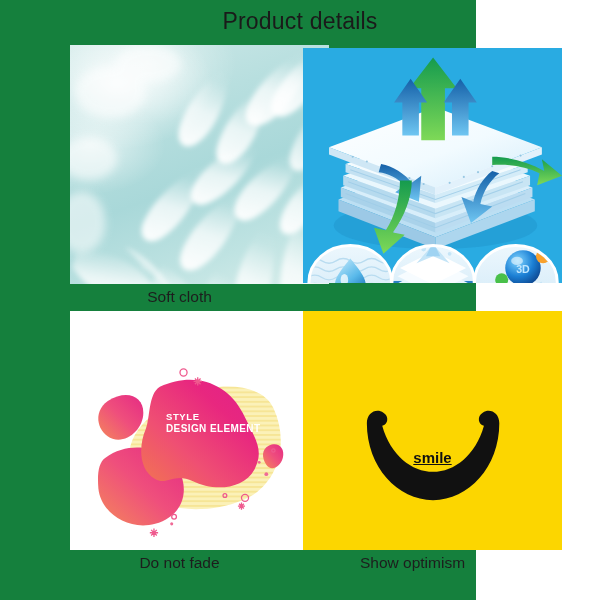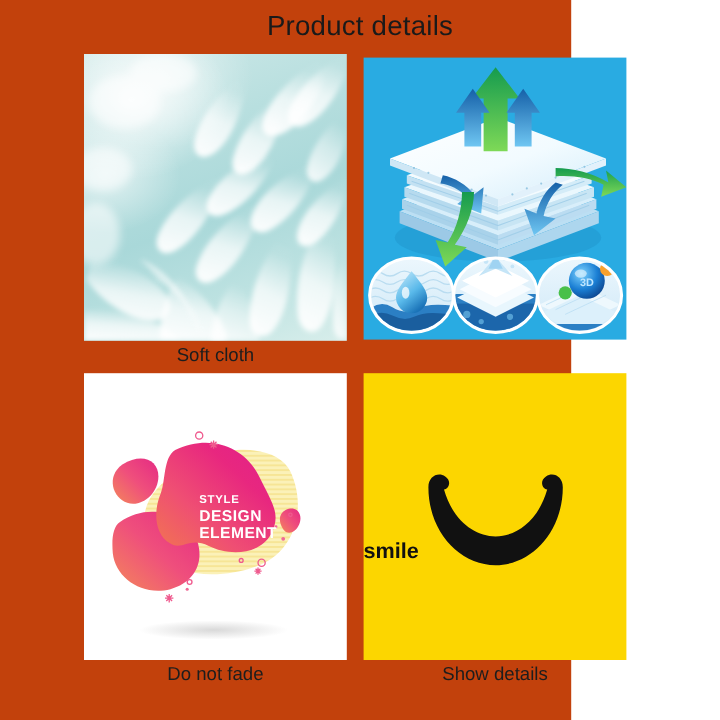--- a/index.html
+++ b/index.html
@@ -13,21 +13,21 @@
     height: 600px;
     font-family: "Liberation Sans", sans-serif;
     overflow: hidden;
     position: relative;
   }
 
   .page {
     width: 476px;
     height: 600px;
     position: relative;
-    background: #c2410c;
+    background: #15803d;
   }
 
   .page-title {
     position: absolute;
     top: 8px;
     left: 0;
     width: 600px;
     text-align: center;
     font-size: 23px;
     color: #1a1a1a;
@@ -50,20 +50,21 @@
   .cell-tl { left: 0px;   top: 0px; }
   .cell-tr { left: 233px; top: 3px; }
   .cell-bl { left: 0px;   top: 266px; }
   .cell-br { left: 233px; top: 266px; }
 
   .thumb {
     width: 219px;
     height: 239px;
     overflow: hidden;
     position: relative;
+    padding-left: 40px;
   }
   .cell-tr .thumb { height: 235px; }
 
   .caption {
     text-align: center;
     font-size: 15.5px;
     color: #1d1d1d;
     margin-top: 4px;
     font-family: "Liberation Sans", sans-serif;
   }
@@ -97,38 +98,40 @@
   
   .smile-tile {
     background: #FCD600;
     position: relative;
   }
   .smile-tile svg { position: absolute; inset: 0; }
   .smile-word {
     position: absolute;
     left: 0; right: 0;
     top: 138px;
-    font-size: 18px;
+    text-align: center;
+    font-size: 15px;
     font-weight: bold;
     color: #111111;
     font-family: "Liberation Sans", sans-serif;
+    text-decoration: underline;
   }
 
   .style-text {
     position: absolute;
     left: 96px;
     top: 101px;
     width: 104px;
     text-align: left;
     color: #ffffff;
     line-height: 1.12;
     pointer-events: none;
   }
   .style-text .l1 { font-size: 9.5px; font-weight: bold; letter-spacing: .6px; }
-  .style-text .l2 { font-size: 13px; font-weight: bold; letter-spacing: .4px; }
+  .style-text .l2 { font-size: 10px; font-weight: bold; letter-spacing: .4px; }
 </style>
 </head>
 <body>
 
 <div class="page">
 
   <div class="page-title">Product details</div>
 
   <div class="grid">
 
@@ -457,17 +460,17 @@
                    C73 89 72 96 67 97
                    C74 122 92 136 110 136
                    C128 136 146 122 153 97
                    C148 96 147 89 152 86
                    C158 82 166 86 166 95
                    C166 132 140 160 110 160
                    C80 160 54 132 54 95 Z" fill="#111111"></path>
         </svg>
         <div class="smile-word">smile</div>
       </div>
-      <div class="caption">Show details</div>
+      <div class="caption">Show optimism</div>
     </div>
 
   </div>
 </div>
 
 </body></html>

